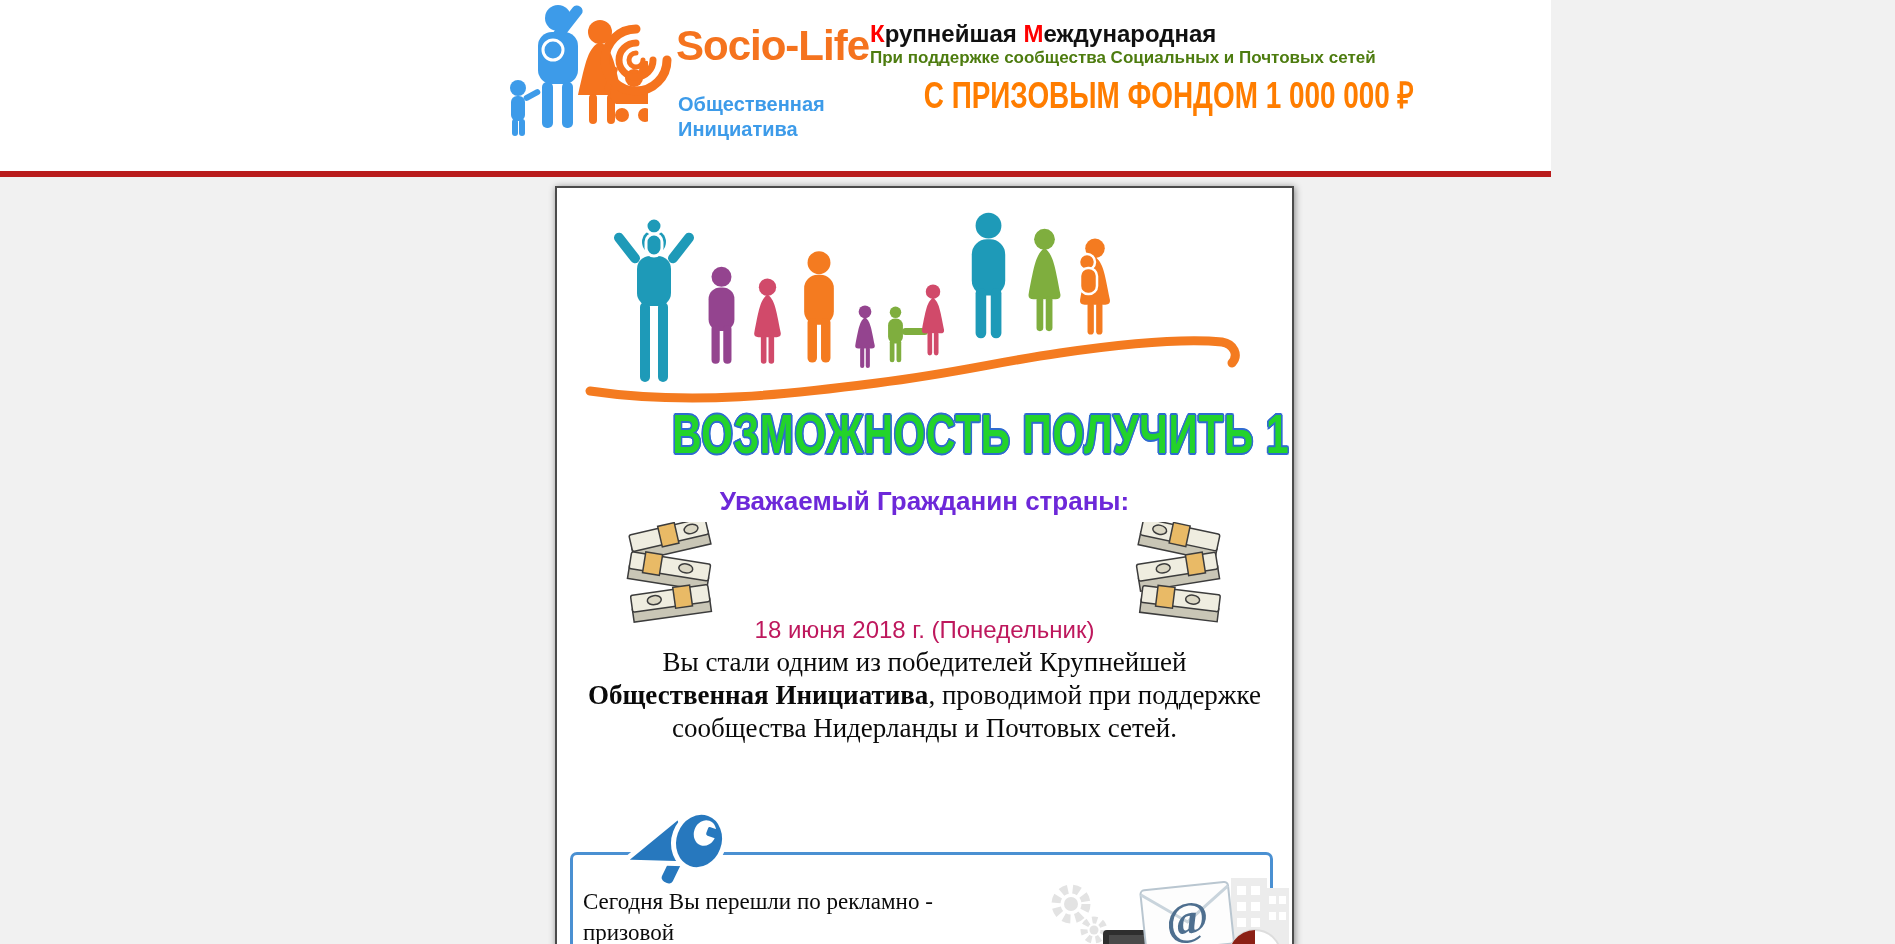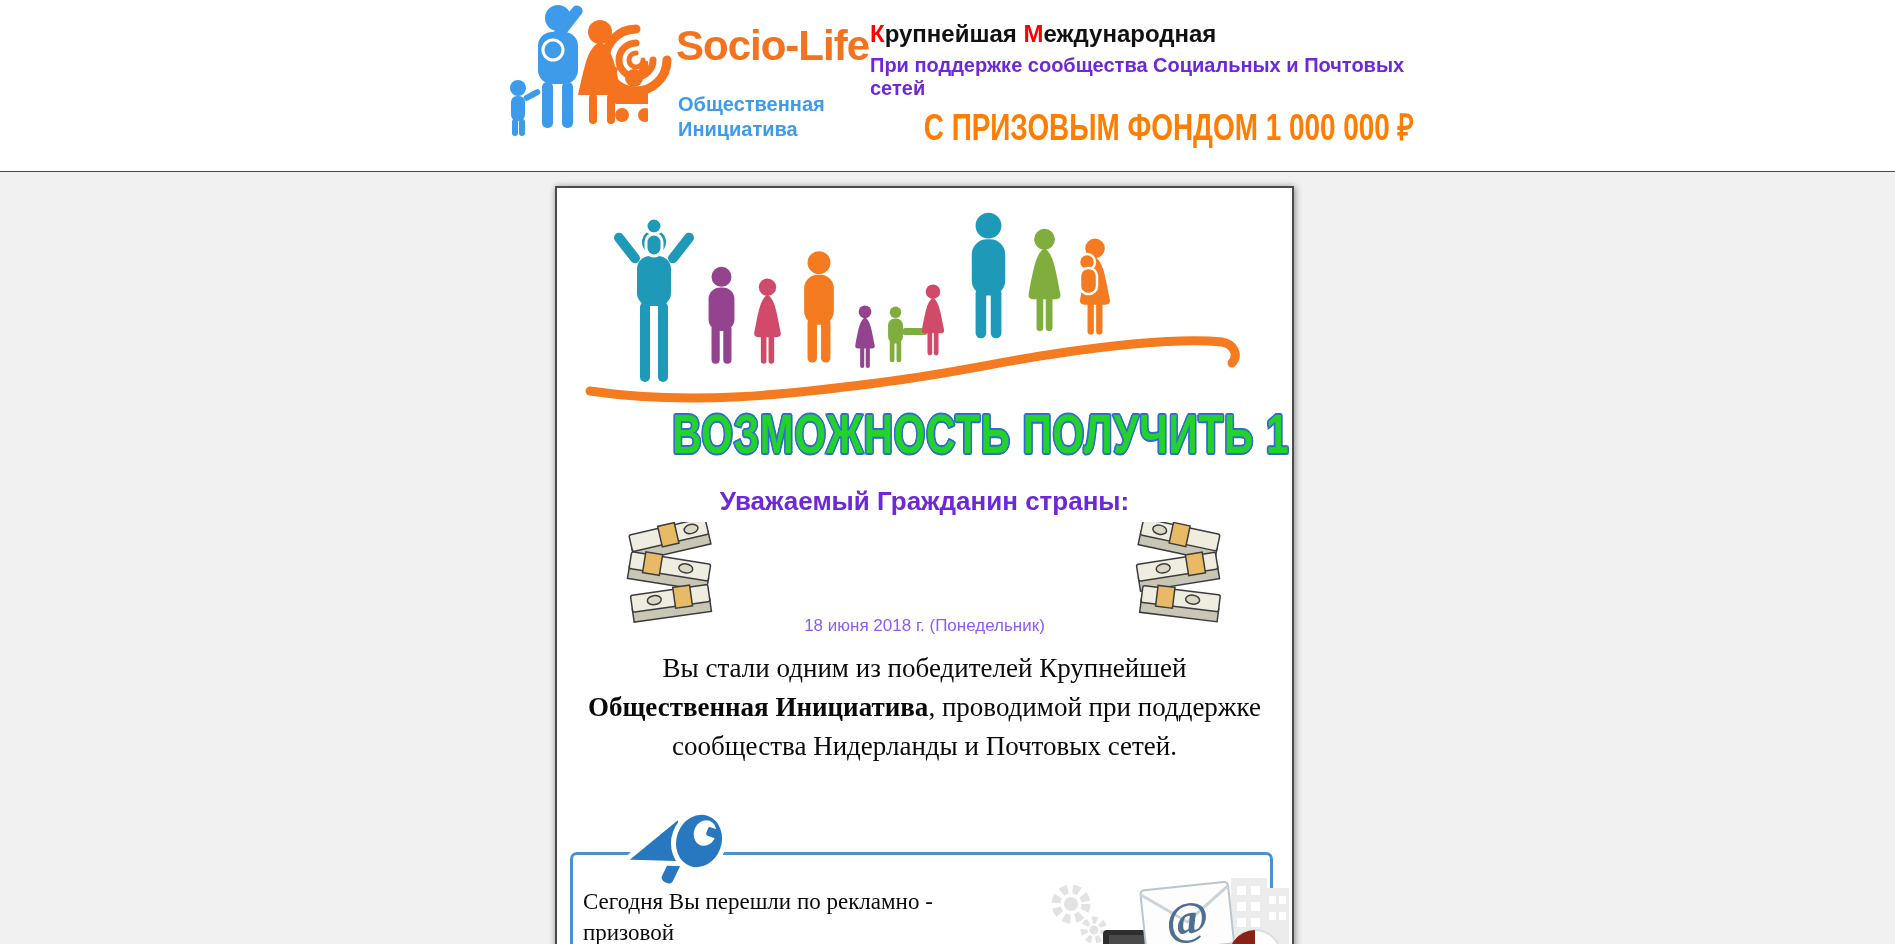--- a/index.html
+++ b/index.html
@@ -1,52 +1,52 @@
 <!DOCTYPE html>
 <html lang="ru"><head>
 <meta charset="utf-8">
 <style>
   html,body{margin:0;padding:0;width:1895px;height:944px;overflow:hidden;
     background:#f1f1f1;font-family:"Liberation Sans",sans-serif;}
   .abs{position:absolute;}
   
-  #header{position:absolute;left:0;top:0;width:1895px;height:171px;background:#ffffff;
-    border-bottom:1px solid #b91c1c;}
+  #header{position:absolute;left:0;top:0;width:1551px;height:171px;background:#ffffff;
+    border-bottom:6px solid #b91c1c;}
   #brand{position:absolute;left:676px;top:22px;font-size:42px;font-weight:bold;
     color:#F5731E;letter-spacing:-1px;}
   #logo-sub{position:absolute;left:678px;top:92px;font-size:20px;font-weight:bold;
     color:#3D9BE9;line-height:25px;}
   #tagline{position:absolute;left:870px;top:20px;width:550px;text-align:left;color:#111;}
   .tag-big{font-size:24px;font-weight:bold;line-height:28px;}
   .red{color:#FF0000;}
-  #support-line{margin-top:6px;font-size:20px;font-weight:bold;color:#6d28d9;}
+  #support-line{margin-top:0;font-size:17px;font-weight:bold;color:#4d7c0f;}
   #prize-line{margin-top:1px;font-size:34px;font-weight:800;color:#FF7D00;
     display:inline-block;transform:scale(0.82,1.08);transform-origin:center top;
     white-space:nowrap;letter-spacing:0;}
   
   #card{position:absolute;left:555px;top:186px;width:735px;height:758px;background:#ffffff;
     border:2px solid #4b4b4b;box-shadow:1px 1px 7px rgba(0,0,0,0.45);overflow:hidden;}
   #headline-wrap{position:absolute;left:0;top:206px;width:100%;text-align:center;}
   #headline{display:inline-block;white-space:nowrap;font-weight:800;font-size:52px;
     color:#23D32B;-webkit-text-stroke:3px #2F6BD0;paint-order:stroke fill;
     transform:scale(0.78,1.06);transform-origin:center top;letter-spacing:1px;
     text-shadow:2px 0 0 #2F6BD0,-2px 0 0 #2F6BD0,0 2px 0 #2F6BD0,0 -2px 0 #2F6BD0;}
   #greeting{position:absolute;left:0;top:298px;width:100%;text-align:center;
     font-size:26px;font-weight:bold;color:#6d28d9;}
   #country-wrap{position:absolute;left:0;top:334px;width:100%;text-align:center;}
   #country{display:inline-block;white-space:nowrap;font-size:37px;font-weight:800;
     color:#3E9BF2;transform:scale(0.85,1.05);transform-origin:center top;
     -webkit-text-stroke:1px #8FC4F8;paint-order:stroke fill;}
   #today{position:absolute;left:0;top:392px;width:100%;text-align:center;
     font-size:26px;font-weight:bold;color:#0b0b0b;}
   #date{position:absolute;left:0;top:428px;width:100%;text-align:center;
-    font-size:17px;color:#8b5cf6;}
+    font-size:24px;color:#be185d;}
   #message{position:absolute;left:0;top:458px;width:100%;text-align:center;
     font-family:"Liberation Serif",serif;font-size:27px;line-height:33px;color:#0a0a0a;}
-  #message .mline{display:block;margin-top:6px;}
+  #message .mline{display:block;}
   
   #notice-box{position:absolute;left:13px;top:664px;width:697px;height:160px;
     border:3px solid #4A90D2;border-radius:7px;background:#ffffff;}
   #notice-text{position:absolute;left:26px;top:698px;width:440px;text-align:left;
     font-family:"Liberation Serif",serif;font-size:23px;line-height:31px;color:#0a0a0a;}
   #notice-text span{display:block;}
   #email-art{position:absolute;left:490px;top:686px;width:245px;height:72px;overflow:hidden;}
   svg{display:block;}
 </style>
 </head>

